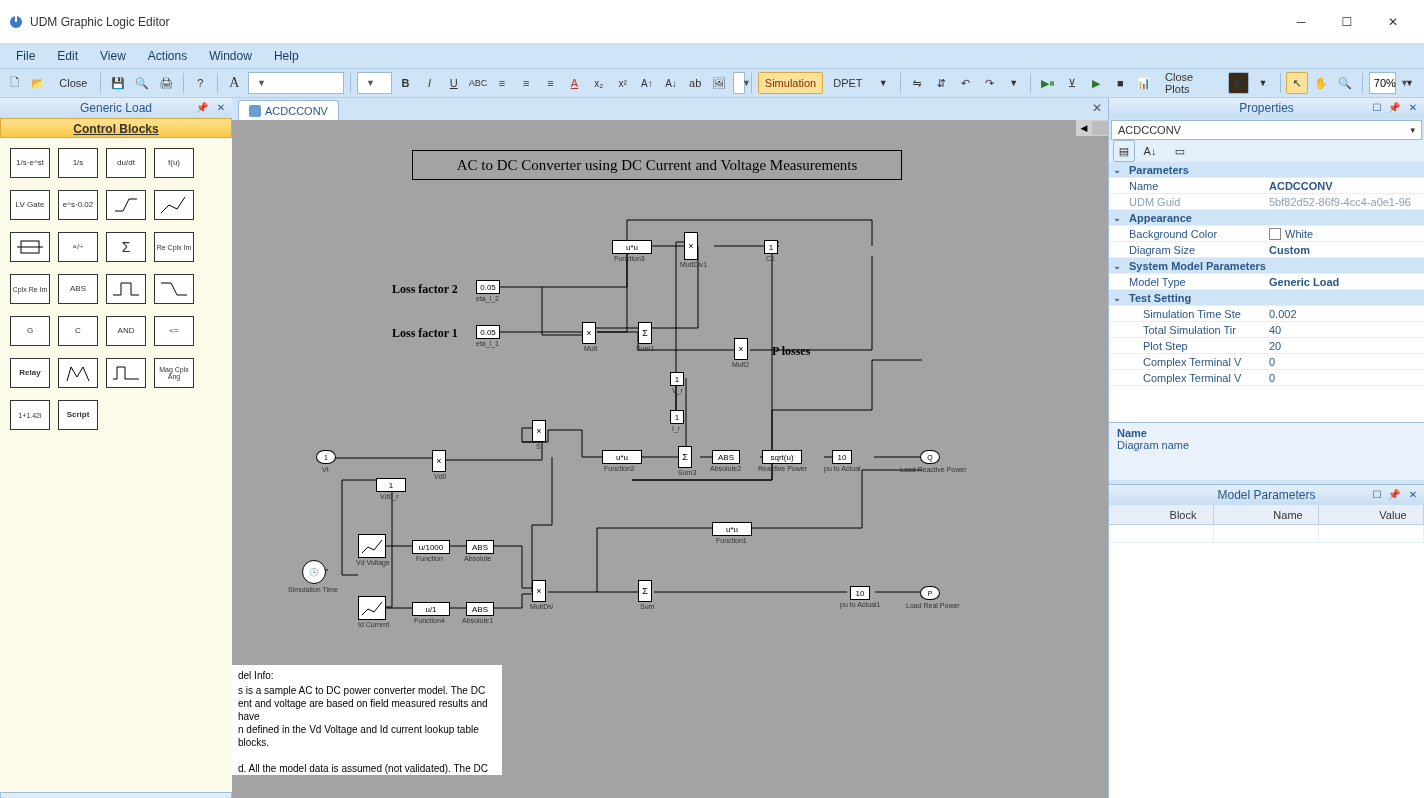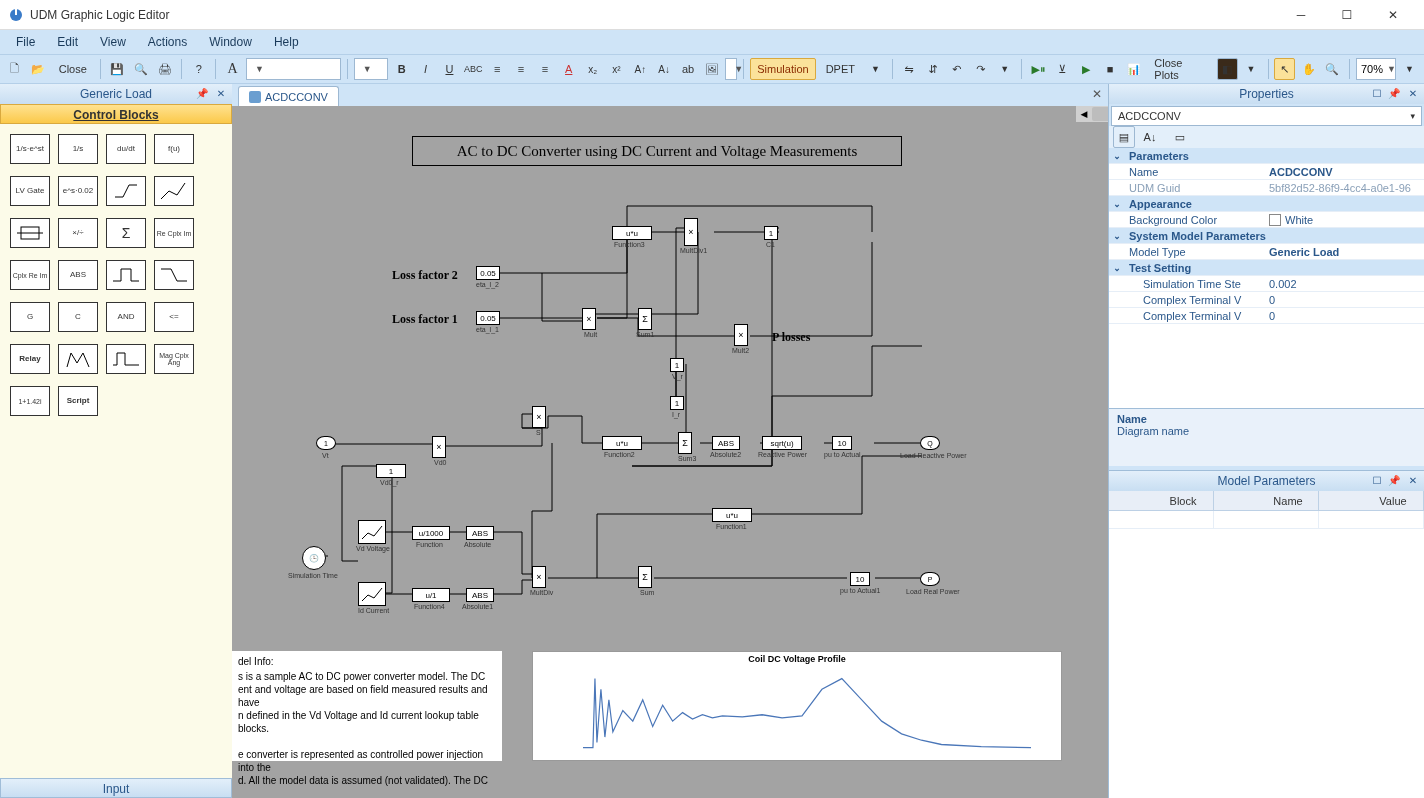--- a/index.html
+++ b/index.html
@@ -1,19 +1,19 @@
 <!DOCTYPE html>
 <html><head>
 <meta charset="utf-8">
 <style>
 * { box-sizing: border-box; margin: 0; padding: 0; font-family: "Segoe UI", Tahoma, sans-serif; }
 body { width: 1424px; height: 798px; overflow: hidden; background: #fff; font-size: 12px; }
 
 
-.titlebar { height: 30px; background: #fff; display: flex; align-items: center; padding: 4px 8px; border-bottom: 1px solid #ddd; }
+.titlebar { height: 44px; background: #fff; display: flex; align-items: center; padding: 4px 8px; border-bottom: 1px solid #ddd; }
 .titlebar .icon { width: 16px; height: 16px; margin-right: 6px; }
 .titlebar .title { font-size: 12px; color: #333; flex: 1; }
 .titlebar .winbtns { display: flex; gap: 0; }
 .titlebar .winbtn { width: 46px; height: 30px; display: flex; align-items: center; justify-content: center; color: #333; }
 
 
 .menubar { height: 24px; background: #cfe4f7; display: flex; align-items: center; padding: 0 6px; gap: 2px; }
 .menubar .menuitem { padding: 2px 10px; color: #1a3a5a; font-size: 12px; }
 
 
@@ -174,21 +174,21 @@
   <div class="tbtn">■</div>
   <div class="tbtn">📊</div>
   <div class="tbtn text">Close Plots</div>
   <div class="tbtn" style="background:#3a2a1a;border:1px solid #9db8d2;">◧</div>
   <div class="tbtn" style="font-size:9px;">▼</div>
   <div class="sep"></div>
   <div class="tbtn active">↖</div>
   <div class="tbtn">✋</div>
   <div class="tbtn">🔍</div>
   <div class="sep"></div>
-  <div class="combo" style="width:40px;">
+  <div class="combo" style="width:27px;">
       <span>70%</span>
       <span class="caret">▼</span>
     </div>
   <div class="tbtn" style="font-size:9px;">▼</div>
 </div>
 
 <div class="main">
 
   <div class="leftpanel">
     <div class="panelheader">
@@ -406,33 +406,24 @@
               <span>P</span>
             </div>
           <div class="dcaption" style="left:674px; top:482px;">Load Real Power</div>
 
           <div class="info-box">
             <div class="h">del Info:</div>
             <div>s is a sample AC to DC power converter model. The DC</div>
             <div>ent and voltage are based on field measured results and have</div>
             <div>n defined in the Vd Voltage and Id current lookup table blocks.</div>
             <br>
-            <div>e converter is represented as controlled power injection into the</div>
             <div>d. All the model data is assumed (not validated). The DC</div>
             
           </div>
 
-          <div class="plot-box">
-            <div class="plot-title">Coil DC Voltage Profile</div>
-            <div class="plot-area">
-              <svg viewBox="0 0 450 80" preserveAspectRatio="none">
-                <polyline stroke="#4a76b8" stroke-width="1.2" fill="none" points="0,75 10,75 12,10 14,70 18,20 22,65 26,30 30,60 40,40 50,50 60,30 70,55 80,35 90,50 100,42 110,48 120,44 130,47 140,45 160,46 180,44 200,47 220,45 240,20 260,10 280,30 300,50 320,62 340,68 360,72 400,74 450,75"></polyline>
-              </svg>
-            </div>
-          </div>
         </div>
       </div>
       <div class="hscroll">
         <div class="arrow">◀</div>
         <div class="track">
             <div class="thumb"></div>
           </div>
         <div class="arrow">▶</div>
       </div>
     </div>
@@ -479,38 +470,53 @@
           <div class="val"></div>
         </div>
       <div class="proprow">
           <div class="expander"></div>
           <div class="key">Background Color</div>
           <div class="val">
             <span class="swatch"></span>
             <span>White</span>
           </div>
         </div>
+      <div class="proprow">
+          <div class="expander"></div>
+          <div class="key">Diagram Size</div>
+          <div class="val" style="font-weight:bold;">Custom</div>
+        </div>
       <div class="proprow cat">
           <div class="expander">⌄</div>
           <div class="key" style="flex:1;">System Model Parameters</div>
         </div>
       <div class="proprow">
           <div class="expander"></div>
           <div class="key">Model Type</div>
           <div class="val" style="font-weight:bold;">Generic Load</div>
         </div>
       <div class="proprow cat">
           <div class="expander">⌄</div>
           <div class="key">Test Setting</div>
           <div class="val"></div>
         </div>
       <div class="proprow">
           <div class="expander"></div>
           <div class="key" style="padding-left:18px;">Simulation Time Ste</div>
           <div class="val">0.002</div>
+        </div>
+      <div class="proprow">
+          <div class="expander"></div>
+          <div class="key" style="padding-left:18px;">Total Simulation Tir</div>
+          <div class="val">40</div>
+        </div>
+      <div class="proprow">
+          <div class="expander"></div>
+          <div class="key" style="padding-left:18px;">Plot Step</div>
+          <div class="val">20</div>
         </div>
       <div class="proprow">
           <div class="expander"></div>
           <div class="key" style="padding-left:18px;">Complex Terminal V</div>
           <div class="val">0</div>
         </div>
       <div class="proprow">
           <div class="expander"></div>
           <div class="key" style="padding-left:18px;">Complex Terminal V</div>
           <div class="val">0</div>

